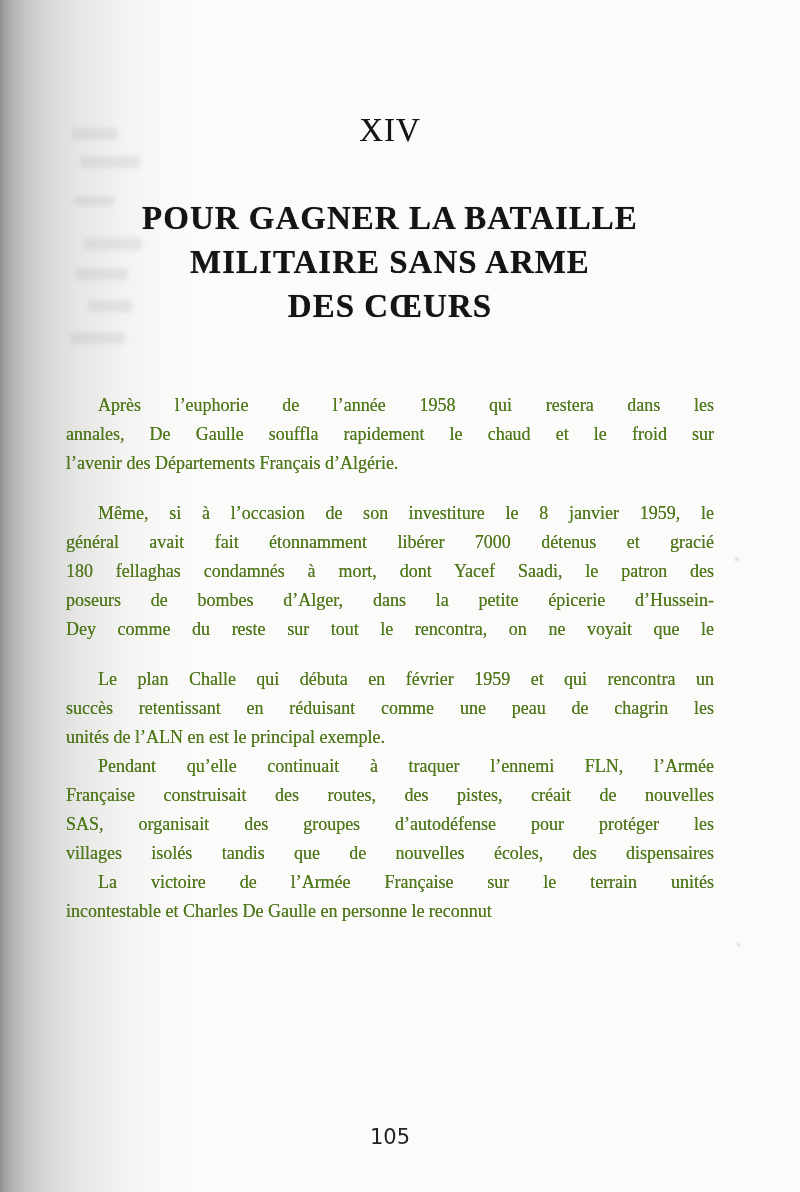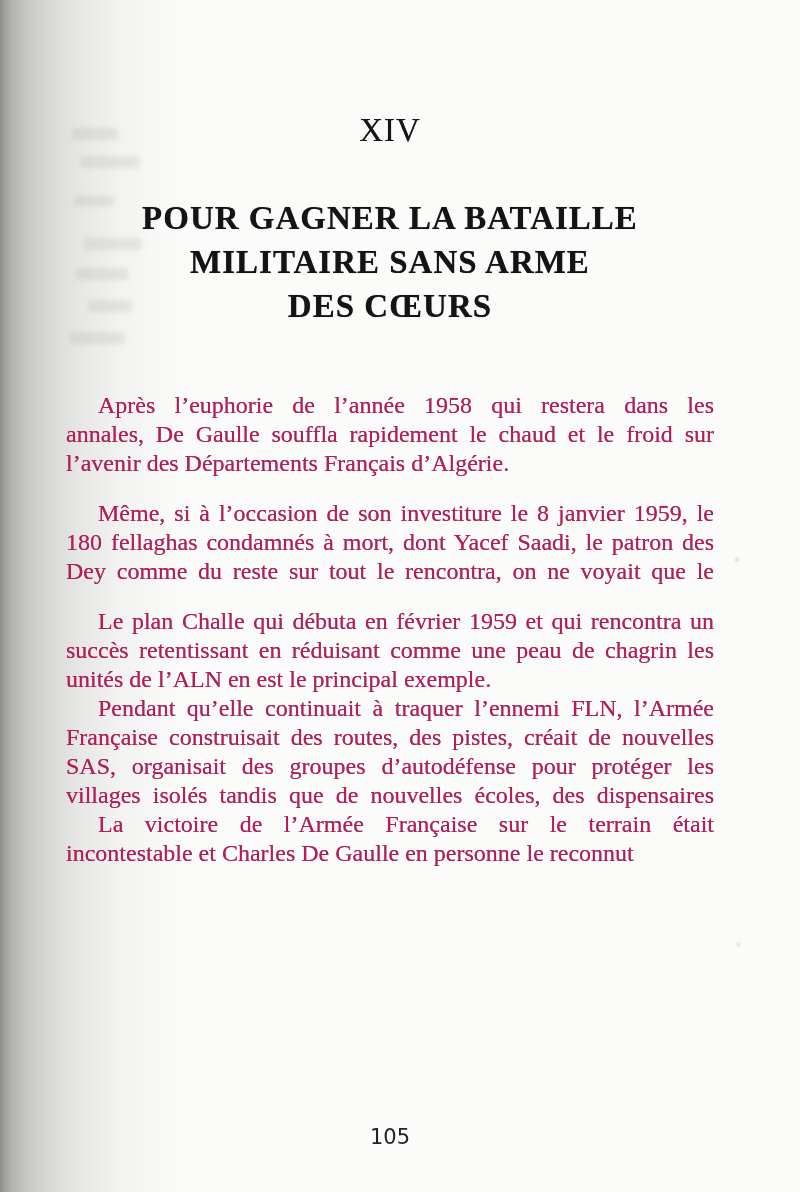--- a/index.html
+++ b/index.html
@@ -70,23 +70,23 @@
     line-height: 44px;
     font-weight: 700;
     letter-spacing: 1px;
     color: #141414;
     text-shadow: 0 0 0.7px rgba(0,0,0,0.65);
   }
   .paragraphs {
     position: absolute;
     left: 66px; top: 391px;
     width: 648px;
-    font-size: 24px;
+    font-size: 18px;
     line-height: 29px;
-    color: #be185d;
+    color: #4d7c0f;
     text-shadow: 0 0 0.5px rgba(0,0,0,0.55);
   }
   .para { margin: 0; }
   .para.gap { margin-top: 21px; }
   .line { height: 29px; white-space: pre; }
   .line.just {
     text-align: justify;
     text-align-last: justify;
     white-space: normal;
   }
@@ -127,34 +127,36 @@
   </h2>
 
   <div class="paragraphs" id="paragraphs">
       <div class="para">
         <div class="line first just">Après l’euphorie de l’année 1958 qui restera dans les</div>
         <div class="line just">annales, De Gaulle souffla rapidement le chaud et le froid sur</div>
         <div class="line">l’avenir des Départements Français d’Algérie.</div>
       </div>
       <div class="para gap">
         <div class="line first just">Même, si à l’occasion de son investiture le 8 janvier 1959, le</div>
+        <div class="line just">général avait fait étonnamment libérer 7000 détenus et gracié</div>
         <div class="line just">180 fellaghas condamnés à mort, dont Yacef Saadi, le patron des</div>
+        <div class="line just">poseurs de bombes d’Alger, dans la petite épicerie d’Hussein-</div>
         <div class="line just">Dey comme du reste sur tout le rencontra, on ne voyait que le</div>
       </div>
       <div class="para gap">
         <div class="line first just">Le plan Challe qui débuta en février 1959 et qui rencontra un</div>
         <div class="line just">succès retentissant en réduisant comme une peau de chagrin les</div>
         <div class="line">unités de l’ALN en est le principal exemple.</div>
       </div>
       <div class="para">
         <div class="line first just">Pendant qu’elle continuait à traquer l’ennemi FLN, l’Armée</div>
         <div class="line just">Française construisait des routes, des pistes, créait de nouvelles</div>
         <div class="line just">SAS, organisait des groupes d’autodéfense pour protéger les</div>
         <div class="line just">villages isolés tandis que de nouvelles écoles, des dispensaires</div>
       </div>
       <div class="para">
-        <div class="line first just">La victoire de l’Armée Française sur le terrain était</div>
+        <div class="line first just">La victoire de l’Armée Française sur le terrain unités</div>
         <div class="line">incontestable et Charles De Gaulle en personne le reconnut</div>
       </div>
     </div>
 
   <div class="folio">105</div>
 </div>
 
 </body></html>

